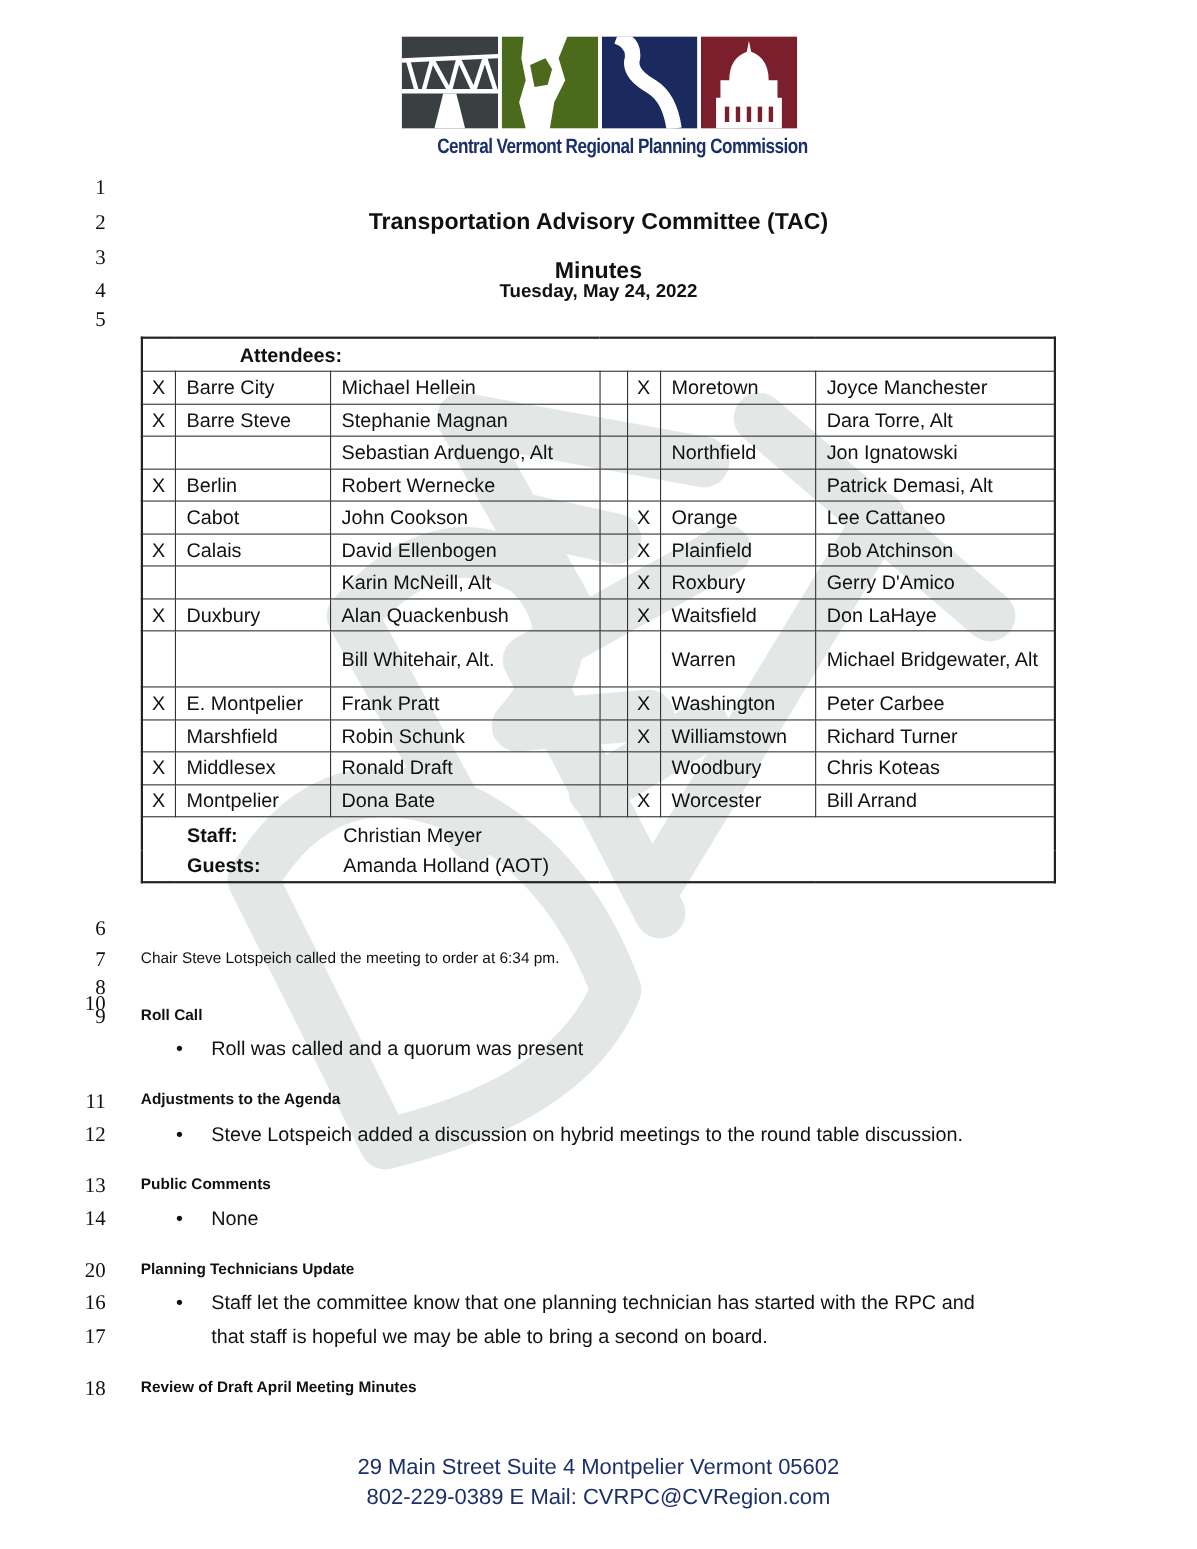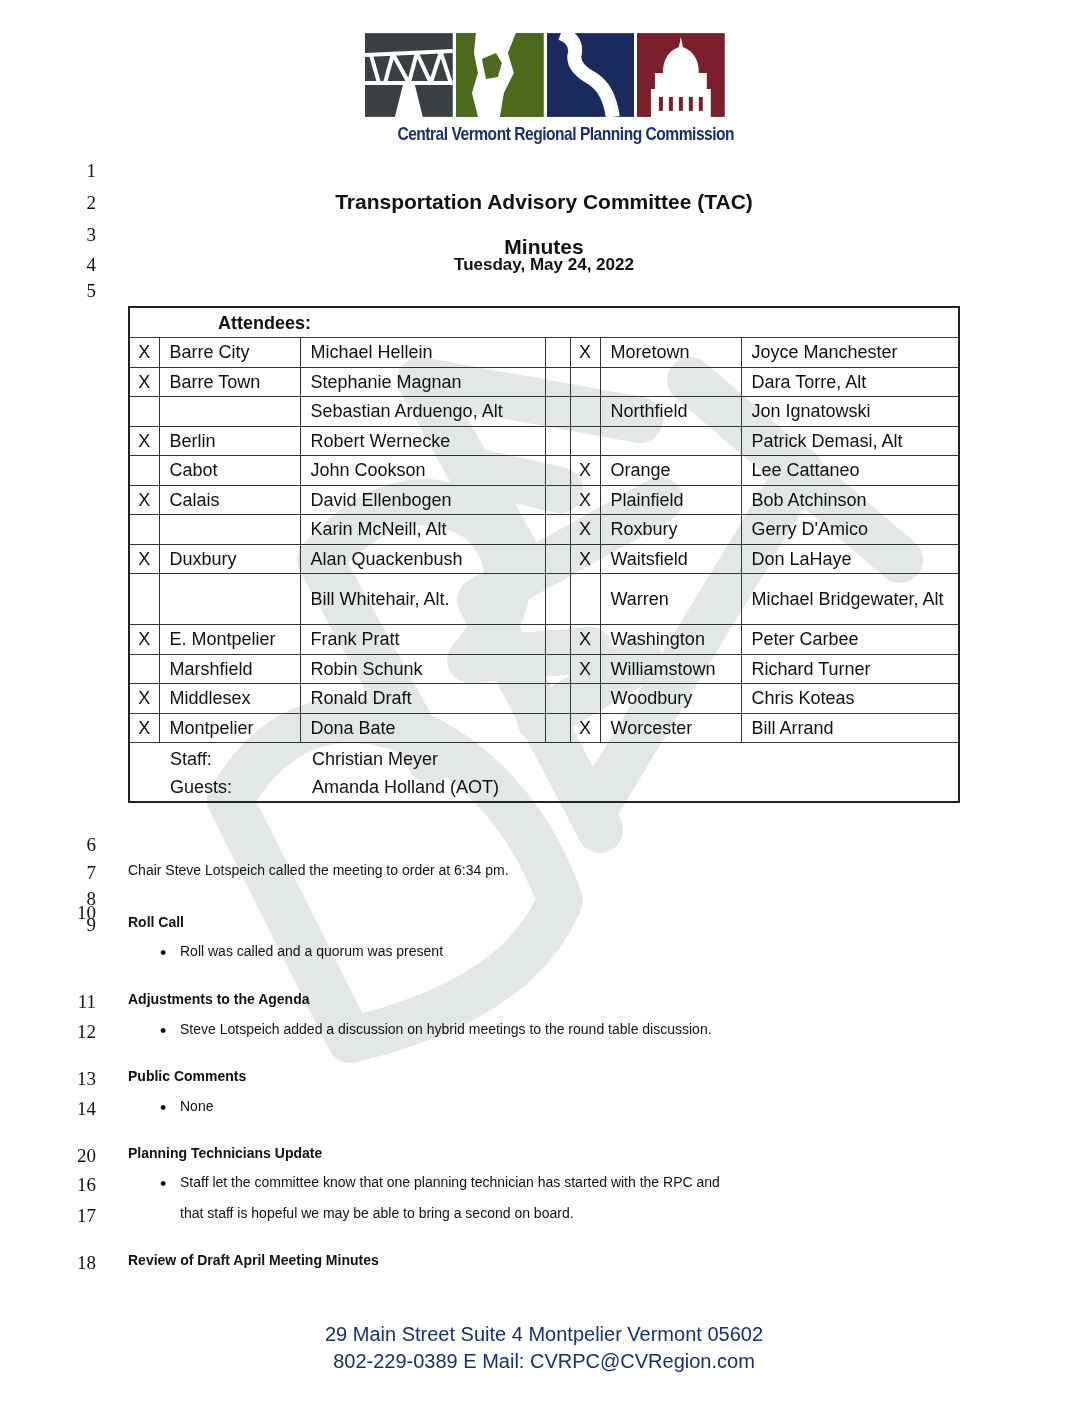--- a/index.html
+++ b/index.html
@@ -29,29 +29,29 @@
   .h-date { top: 255px; font-size: 17px; }
 
   
   .att-table { position: absolute; left: 128px; top: 306px; width: 832px; border-collapse: collapse;
                border: 2px solid #222; font-size: 18px; z-index: 2; table-layout: fixed; }
   .att-table td { border: 1px solid #333; padding: 0 0 0 10px; height: 28.5px; vertical-align: middle; line-height: 20px; }
   .att-table td.mark { padding: 0; text-align: center; }
   .att-table tr.hdr td { border-bottom: 1px solid #333; font-weight: bold; padding-left: 88px; height: 29px; }
   .att-table tr.tall td { height: 50px; }
   .att-table tr.foot td { border: none; height: 28px; }
-  .att-table tr.foot td.flabel { font-weight: normal; padding-left: 40px; }
+  .att-table tr.foot td.flabel { font-weight: bold; padding-left: 40px; }
   .att-table tr.foot td.fval { padding-left: 12px; }
   .att-table tr.foot.first td { padding-top: 2px; }
 
   
   .txt { position: absolute; left: 128px; font-size: 14px; z-index: 2; white-space: nowrap; }
   .sec { font-weight: bold; }
   .bullet { position: absolute; left: 160px; font-size: 18px; z-index: 2; }
-  .bullet-text { position: absolute; left: 180px; font-size: 14px; z-index: 2; white-space: nowrap; }
+  .bullet-text { position: absolute; left: 192px; font-size: 18px; z-index: 2; white-space: nowrap; }
 
   
   .footer { position: absolute; left: 0; width: 1088px; text-align: center; color: #1b2f6b; font-size: 20px; z-index: 2; }
 </style>
 </head>
 <body>
 
 <svg class="watermark" viewBox="0 0 1088 1408">
   <g fill="none" stroke="#e3e8e6" stroke-width="46" stroke-linecap="round" stroke-linejoin="round">
 
@@ -152,21 +152,21 @@
         <td class="mark">X</td>
         <td>Barre City</td>
         <td>Michael Hellein</td>
         <td></td>
         <td class="mark">X</td>
         <td>Moretown</td>
         <td>Joyce Manchester</td>
       </tr>
       <tr>
         <td class="mark">X</td>
-        <td>Barre Town</td>
+        <td>Barre Steve</td>
         <td>Stephanie Magnan</td>
         <td></td>
         <td class="mark"></td>
         <td></td>
         <td>Dara Torre, Alt</td>
       </tr>
       <tr>
         <td class="mark"></td>
         <td></td>
         <td>Sebastian Arduengo, Alt</td>

